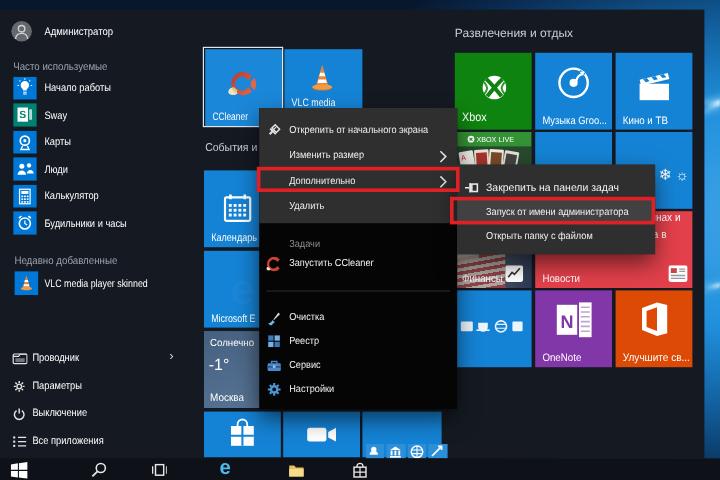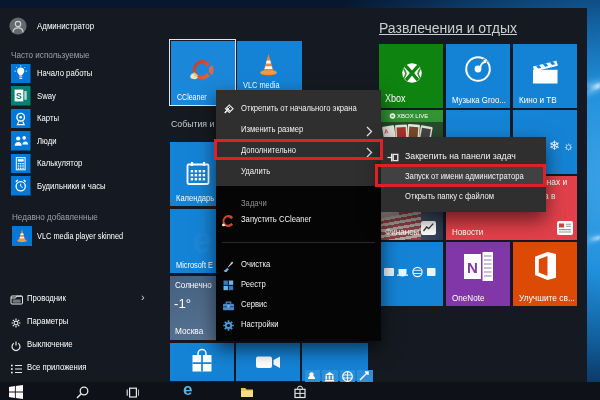--- a/index.html
+++ b/index.html
@@ -226,21 +226,21 @@
     <svg width="13" height="13" viewBox="0 0 13 13" style="position:absolute;left:1px;top:0px">
       <circle cx="6.5" cy="6.5" r="4.8" fill="none" stroke="#fff" stroke-width="1.2"></circle>
       <path d="M2 5h9M2 8h9M6.5 1.7v9.6" stroke="#fff" stroke-width=".9"></path>
     </svg>
   </div>
 <div style="position:absolute;left:357.0px;top:370px;width:15.5px;height:12px;background:#2e8fd9;overflow:hidden">
     <svg width="13" height="13" viewBox="0 0 13 13" style="position:absolute;left:1px;top:0px">
       <path d="M2 10L10 2M7 2h3v3" fill="none" stroke="#fff" stroke-width="1.4"></path>
     </svg>
   </div>
-<div style="position:absolute;left:379px;top:23px;font-size:14px;line-height:11px;color:#c9ced4;white-space:nowrap;transform:scaleX(1.0);transform-origin:0 0;text-decoration:underline;">Развлечения и отдых</div>
+<div style="position:absolute;left:379px;top:23px;font-size:10px;line-height:11px;color:#c9ced4;white-space:nowrap;transform:scaleX(1.0);transform-origin:0 0;">Развлечения и отдых</div>
 <div class="tile" style="left:379px;top:44px;width:64px;height:64px;background:#0f830f">
     <svg width="64" height="64" viewBox="0 0 64 64" style="position:absolute;left:0;top:0">
       <circle cx="33" cy="29" r="9.8" fill="#fff"></circle>
       <g stroke="#0f830f" fill="none">
         <path d="M26.2 21.8C30 25 35.8 32.5 39 36.2" stroke-width="3.4"></path>
         <path d="M39.8 21.8C36 25 30.2 32.5 27 36.2" stroke-width="3.4"></path>
         <path d="M24.5 24.5c1.5 2 2.2 3.6 2.5 5-0.3 1.4-1 3-2.5 5" stroke-width="1.6" opacity=".85"></path>
         <path d="M41.5 24.5c-1.5 2-2.2 3.6-2.5 5 .3 1.4 1 3 2.5 5" stroke-width="1.6" opacity=".85"></path>
       </g>
     </svg>

